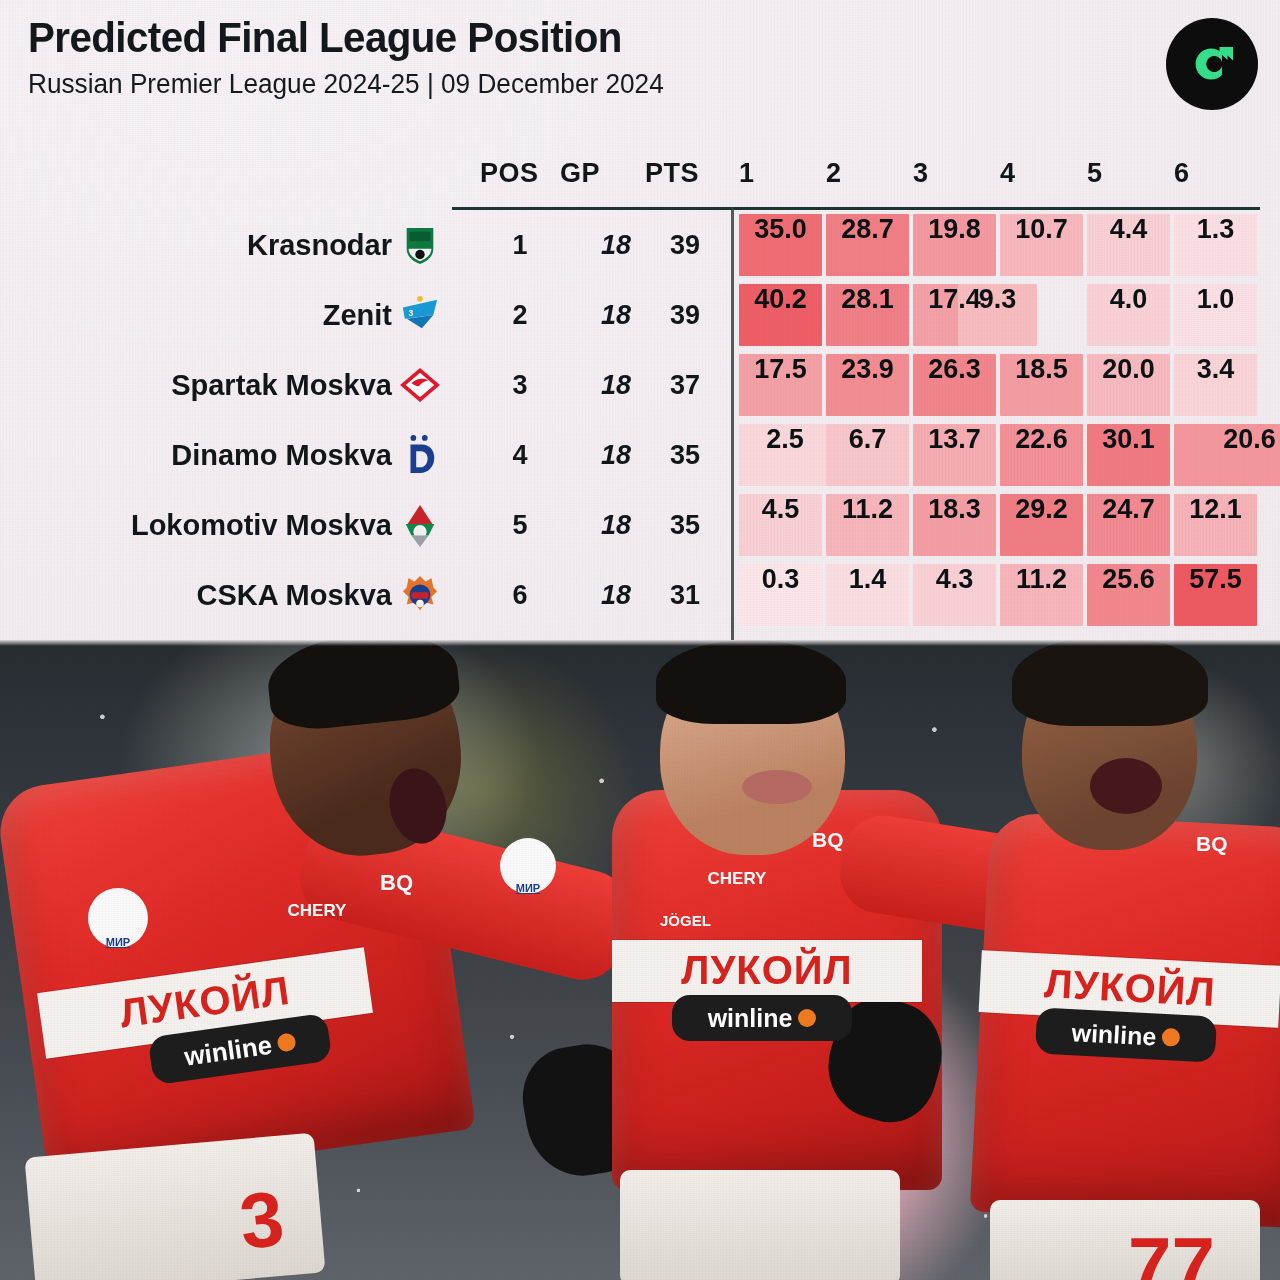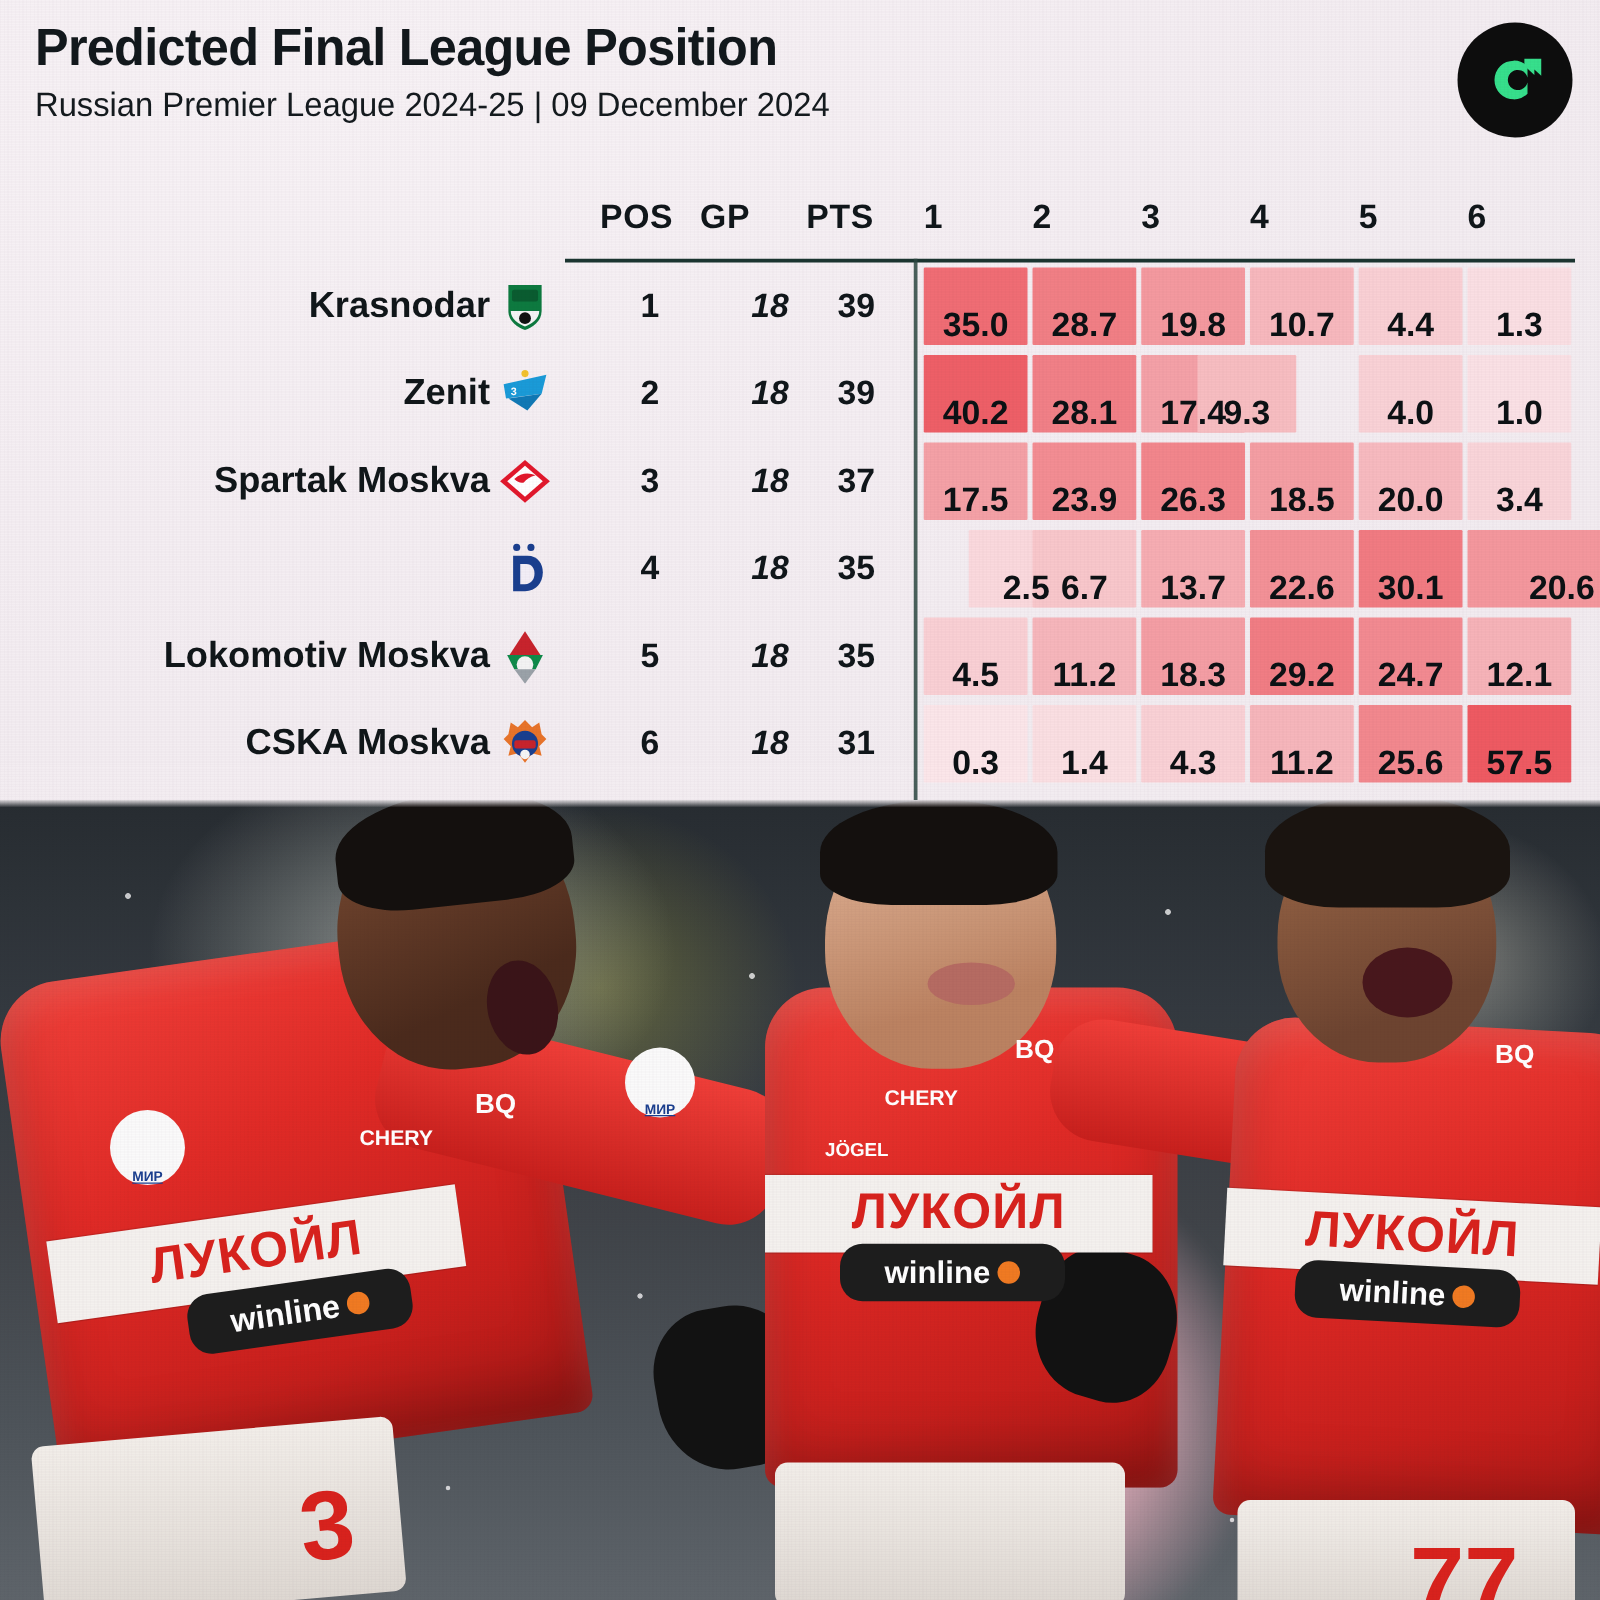--- a/index.html
+++ b/index.html
@@ -76,21 +76,21 @@
     width:44px;height:44px;display:flex;align-items:center;justify-content:center;
   }
   .num{
     position:absolute;top:50%;transform:translateY(-50%);
     font-size:27px;font-weight:700;color:#10161a;text-align:center;
   }
 
   
   .cell{
     position:absolute;top:4px;height:62px;
-    display:flex;align-items:flex-end;justify-content:center;
+    display:flex;align-items:flex-start;justify-content:center;
     font-size:27px;font-weight:700;color:#0c1114;
   }
   .cell .cbg{position:absolute;inset:0;border-radius:1px;}
   .cell .cv{position:relative;z-index:2;}
 
   
   .c-pos{left:480px;width:80px;}
   .c-gp {left:576px;width:80px;font-style:italic;}
   .c-pts{left:645px;width:80px;}
 
@@ -322,32 +322,33 @@
             <div class="cell" style="left: 1087px; width: 83px;">
               <div class="cbg" style="background: rgb(247, 186, 191);"></div>
               <span class="cv">20.0</span>
             </div>
             <div class="cell" style="left: 1174px; width: 83px;">
               <div class="cbg" style="background: rgb(249, 213, 217);"></div>
               <span class="cv">3.4</span>
             </div>
           </div>
           <div class="row">
+            <div class="team-name">Dinamo Moskva</div>
             <div class="crest">
               <svg viewBox="0 0 40 46" width="38" height="44">
                 <circle cx="13" cy="5" r="3" fill="#1a3f8f"></circle>
                 <circle cx="25" cy="5" r="3" fill="#1a3f8f"></circle>
                 <path d="M10 12 h12 c9 0 13 7 13 14 0 9-6 16-15 16 H10 Z" fill="#1a3f8f"></path>
                 <path d="M16 19 h5 c5 0 7 4 7 8 0 5-3 9-8 9 h-4 Z" fill="#f2eef6"></path>
               </svg>
             </div>
             <div class="num c-pos">4</div>
             <div class="num c-gp">18</div>
             <div class="num c-pts">35</div>
-            <div class="cell" style="left: 739px; width: 92px; margin-left: 36px;">
+            <div class="cell" style="left: 739px; width: 92px;">
               <div class="cbg" style="background: rgb(250, 217, 221);"></div>
               <span class="cv">2.5</span>
             </div>
             <div class="cell" style="left: 826px; width: 83px;">
               <div class="cbg" style="background: rgb(248, 199, 203);"></div>
               <span class="cv">6.7</span>
             </div>
             <div class="cell" style="left: 913px; width: 83px;">
               <div class="cbg" style="background: rgb(246, 173, 178);"></div>
               <span class="cv">13.7</span>

